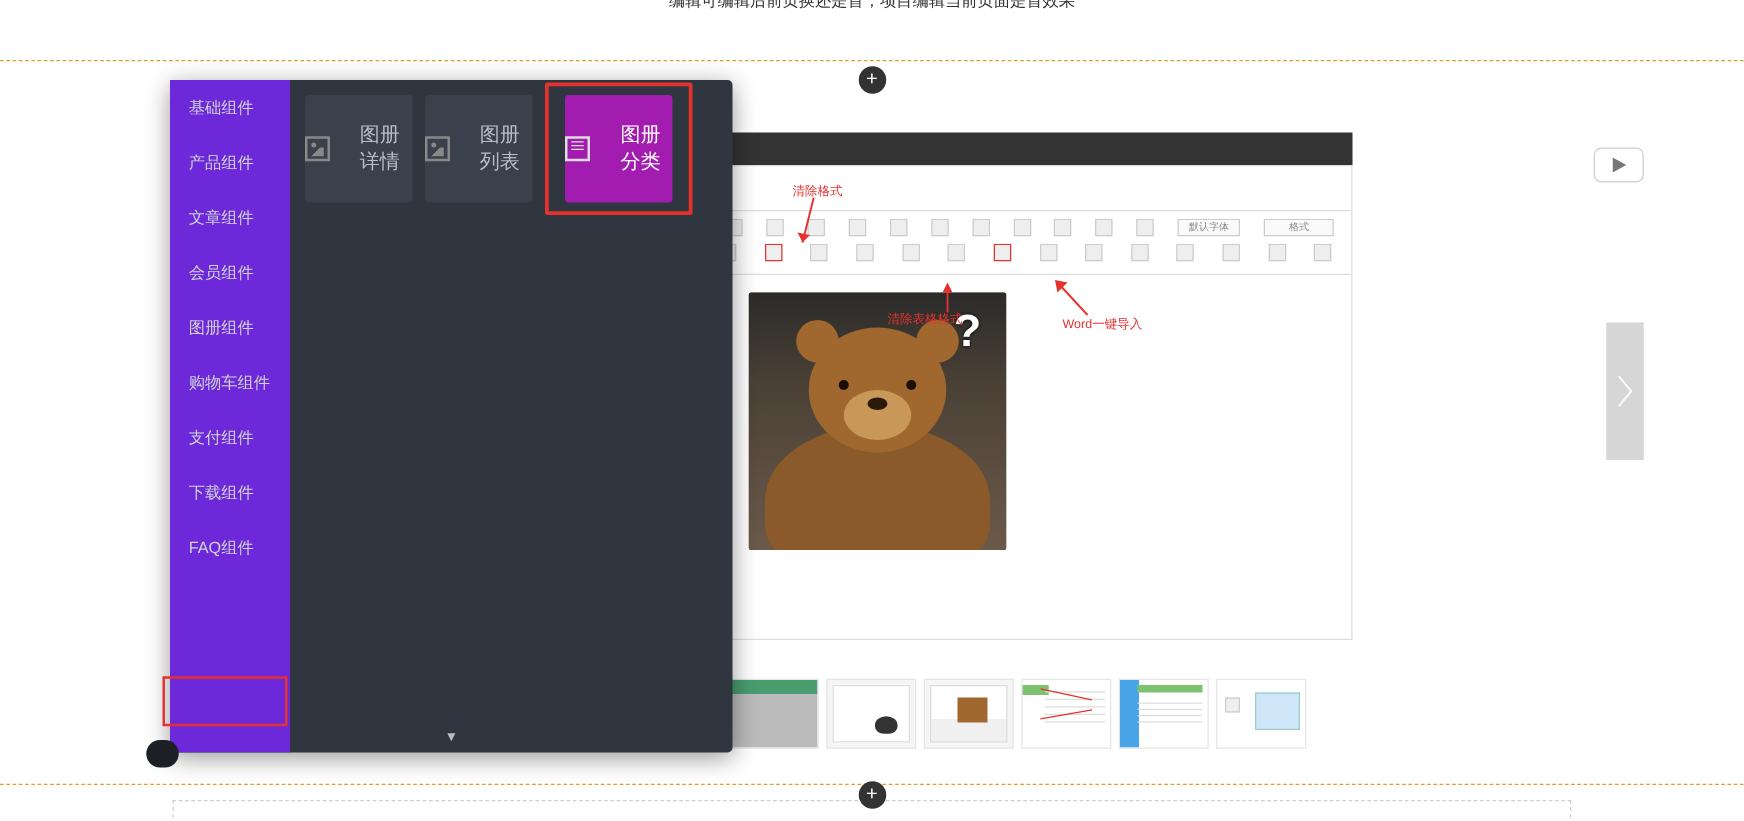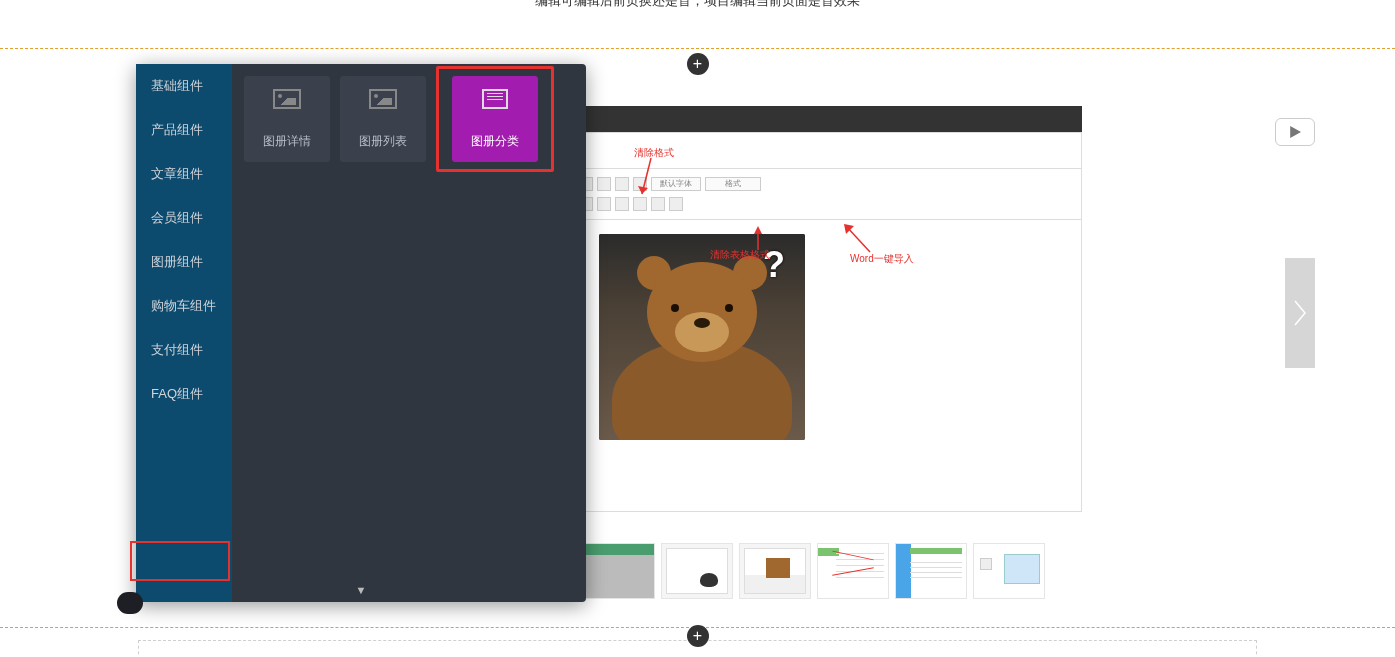--- a/index.html
+++ b/index.html
@@ -56,21 +56,21 @@
     justify-content: space-between;
     padding: 0 14px;
     color: #fff;
     font-size: 14px;
     border-bottom: 1px solid #3a414c;
   }
   .panel-close { cursor: pointer; font-size: 18px; color: #ccc; }
   .panel-body { flex: 1; display: flex; overflow: hidden; }
   .sidebar {
     width: 96px;
-    background: #0c4a6e;
+    background: #6d28d9;
     overflow-y: auto;
   }
   .sidebar-item {
     height: 44px;
     line-height: 44px;
     font-size: 13px;
     color: #d0d3d8;
     padding-left: 15px;
     cursor: pointer;
   }
@@ -85,26 +85,26 @@
   .content-grid {
     flex: 1;
     padding: 12px;
     display: flex;
     gap: 10px;
   }
   .tile {
     width: 86px; height: 86px;
     border-radius: 3px;
     display: flex;
-    flex-direction: column;
+    flex-direction: row;
     align-items: center;
     justify-content: center;
     gap: 24px;
     color: #b8bdc7;
-    font-size: 12px;
+    font-size: 16px;
     cursor: pointer;
   }
   .tile-bg { background: #3a414c; }
   .tile-selected { background: #a21caf; color: #fff; }
   .tile-highlight {
     border: 3px solid #e6322e;
     padding: 2px;
     width: 118px; height: 106px;
     display:flex; align-items:center; justify-content:center;
     border-radius:2px;
@@ -145,21 +145,21 @@
     background:#fff;
   }
   .editor-top { height:26px; background:#333; }
   .editor-toolbar {
     border:1px solid #ddd;
     padding:4px 6px;
     font-size:10px;
     color:#666;
     background:#fff;
   }
-  .toolbar-row { display:flex; gap:4px; align-items:center; flex-wrap:wrap; height:18px; margin:2px 0; overflow:hidden;}
+  .toolbar-row { display:flex; gap:4px; align-items:center; flex-wrap:wrap; height:18px; margin:2px 0; overflow:hidden;flex-direction:column;}
   .tool { width:14px; height:14px; background:#eee; border:1px solid #ccc; }
   .tool-wide { width:50px; height:14px; background:#fafafa; border:1px solid #ccc; font-size:8px; text-align:center; line-height:12px; color:#888; }
   .red-box { border:1.5px solid #e6322e !important; }
   .editor-area {
     border:1px solid #ddd;
     border-top:none;
     height:292px;
     padding:10px;
     display:flex;
     align-items:flex-start;
@@ -279,20 +279,21 @@
 <div class="panel">
   <div class="panel-body">
     <div class="sidebar">
       <div class="sidebar-item">基础组件</div>
       <div class="sidebar-item">产品组件</div>
       <div class="sidebar-item">文章组件</div>
       <div class="sidebar-item">会员组件</div>
       <div class="sidebar-item">图册组件</div>
       <div class="sidebar-item">购物车组件</div>
       <div class="sidebar-item">支付组件</div>
+      <div class="sidebar-item">下载组件</div>
       <div class="sidebar-item">FAQ组件</div>
     </div>
     <div class="content-grid">
       <div class="tile tile-bg">
         <div class="tile-icon icon-img"></div>
         <span>图册详情</span>
       </div>
       <div class="tile tile-bg">
         <div class="tile-icon icon-img"></div>
         <span>图册列表</span>

